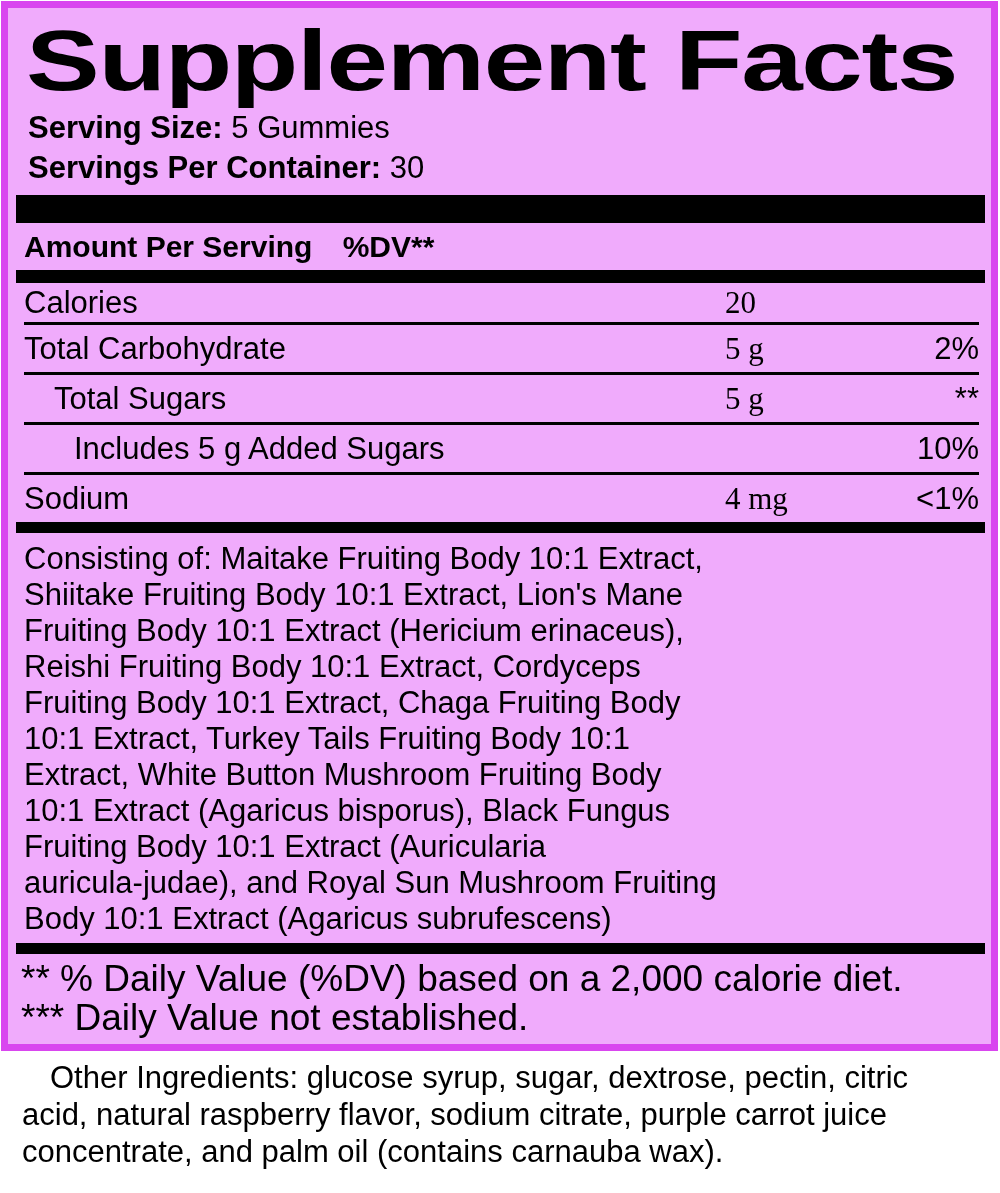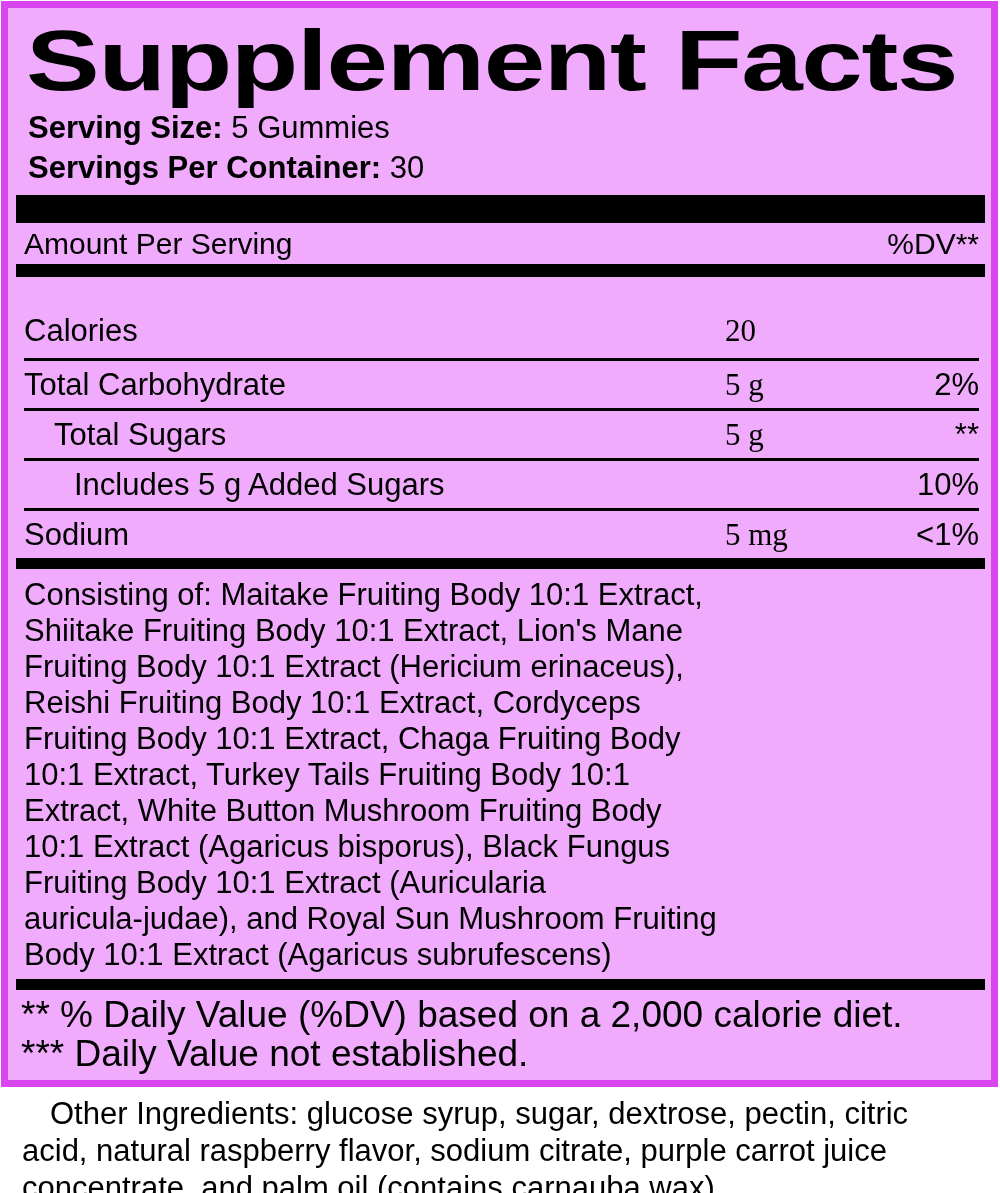--- a/index.html
+++ b/index.html
@@ -34,39 +34,39 @@
   .serving-info { font-size: 31px; line-height: 40px; margin-left: 4px; }
   .serving-info .lbl { font-weight: bold; text-align: center; }
 
   .bar { background: #000; margin-left: -8px; margin-right: -6px; }
   .bar-thick  { height: 28px; margin-top: 7px; }
   .bar-medium { height: 13px; }
   .bar-small  { height: 11px; }
 
   .header-row {
     display: flex;
-    justify-content: space-between;
+    justify-content: flex-start;
     align-items: center;
-    height: 41px;
-    font-weight: normal;
+    height: 47px;
+    font-weight: bold;
     font-size: 30px;
   }
   .col-dv { width: 122px; text-align: right; }
   .col-amount { width: 132px; text-align: left; font-family: Liberation Serif, serif; }
 
   .row {
     display: flex;
     align-items: baseline;
     font-size: 31px;
     line-height: 38px;
     padding: 5px 0 4px 0;
   }
   .row .name { flex: 1; }
   .row.sep { border-bottom: 3px solid #000; }
-  .row.first { padding-top: 1px; padding-bottom: 8px; margin-top: 34px; }
+  .row.first { padding-top: 1px; padding-bottom: 0; }
   .indent-1 .name { padding-left: 30px; }
   .indent-2 .name { padding-left: 50px; }
 
   .blend { padding-top: 7px; padding-bottom: 6px; }
   .blend-desc {
     font-size: 31px;
     line-height: 36px;
     white-space: pre-line;
     margin-top: 1px;
   }
@@ -124,21 +124,21 @@
   </div>
 
   <div class="row sep indent-2">
     <span class="name">Includes 5 g Added Sugars</span>
     <span class="col-amount"></span>
     <span class="col-dv">10%</span>
   </div>
 
   <div class="row">
     <span class="name">Sodium</span>
-    <span class="col-amount">5 mg</span>
+    <span class="col-amount">4 mg</span>
     <span class="col-dv">&lt;1%</span>
   </div>
 
   <div class="bar bar-small"></div>
 
   <div class="blend">
     <div class="blend-desc">Consisting of: Maitake Fruiting Body 10:1 Extract,
 Shiitake Fruiting Body 10:1 Extract, Lion's Mane
 Fruiting Body 10:1 Extract (Hericium erinaceus),
 Reishi Fruiting Body 10:1 Extract, Cordyceps

